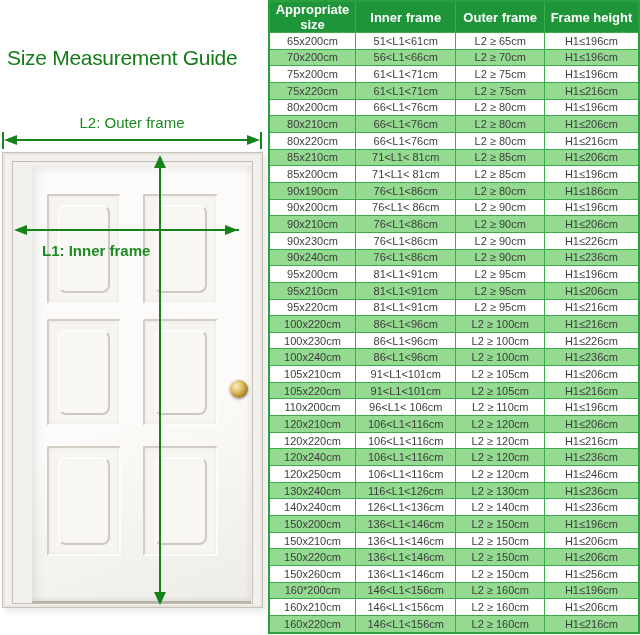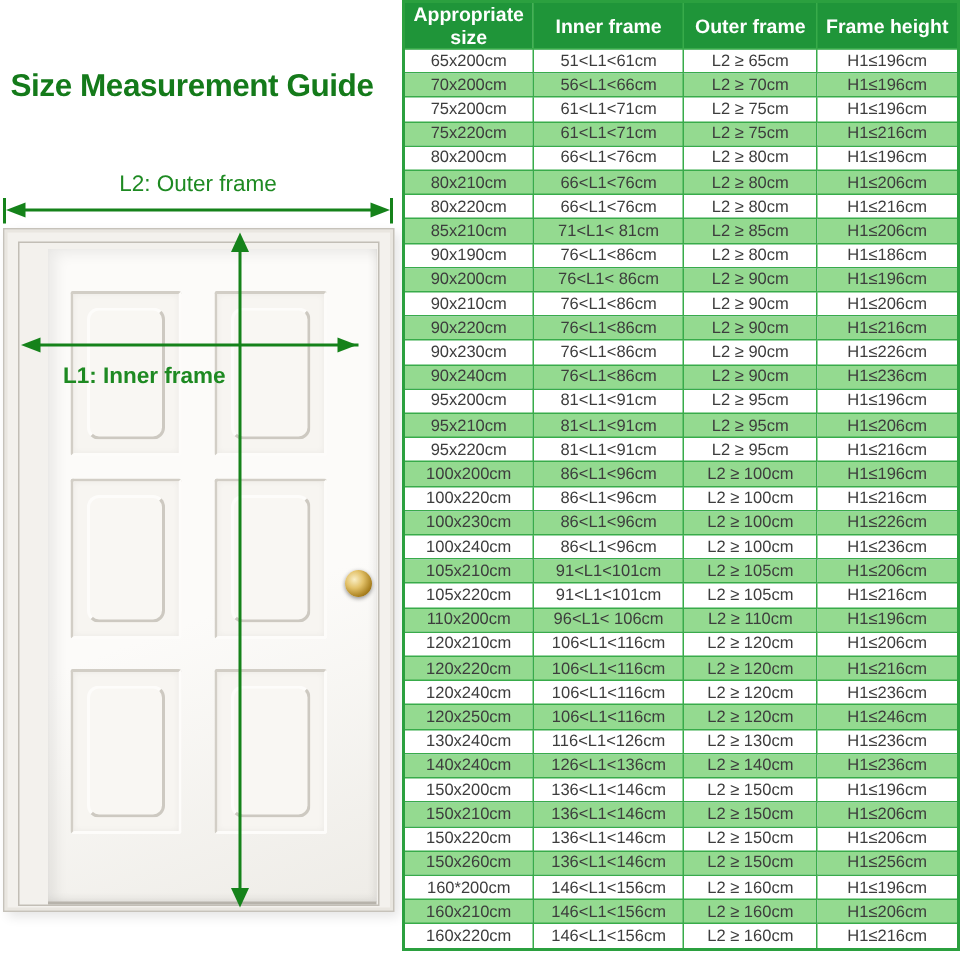--- a/index.html
+++ b/index.html
@@ -9,21 +9,21 @@
     overflow: hidden;
     background: #ffffff;
     font-family: "Liberation Sans", sans-serif;
   }
 
   
   .left-panel { position: absolute; left: 0; top: 0; width: 268px; height: 635px; background: #fff; }
 
   .guide-title {
     position: absolute; left: 7px; top: 46px; width: 258px;
-    font-size: 21px; font-weight: bold; color: #147a1a;
+    font-size: 21px; font-weight: normal; color: #147a1a;
     letter-spacing: -0.3px; white-space: nowrap;
   }
 
   .ann-label { position: absolute; font-size: 15px; color: #1e8a22; }
   .l2-label { left: 0; top: 114px; width: 264px; text-align: center; font-weight: 500; }
   .l1-label { left: 42px; top: 242px; font-weight: bold; }
   .h1-label { left: 57px; top: 345px; font-weight: bold; }
 
   .arrow-line { position: absolute; background: #15821a; }
   .tri { position: absolute; width: 0; height: 0; }
@@ -195,44 +195,44 @@
         <td>L2 ≥ 80cm</td>
         <td>H1≤216cm</td>
       </tr>
       <tr>
         <td>85x210cm</td>
         <td>71&lt;L1&lt; 81cm</td>
         <td>L2 ≥ 85cm</td>
         <td>H1≤206cm</td>
       </tr>
       <tr>
+        <td>85x200cm</td>
+        <td>71&lt;L1&lt; 81cm</td>
+        <td>L2 ≥ 85cm</td>
+        <td>H1≤196cm</td>
+      </tr>
+      <tr>
         <td>90x190cm</td>
         <td>76&lt;L1&lt;86cm</td>
         <td>L2 ≥ 80cm</td>
         <td>H1≤186cm</td>
       </tr>
       <tr>
         <td>90x200cm</td>
         <td>76&lt;L1&lt; 86cm</td>
         <td>L2 ≥ 90cm</td>
         <td>H1≤196cm</td>
       </tr>
       <tr>
         <td>90x210cm</td>
         <td>76&lt;L1&lt;86cm</td>
         <td>L2 ≥ 90cm</td>
         <td>H1≤206cm</td>
       </tr>
       <tr>
-        <td>90x220cm</td>
-        <td>76&lt;L1&lt;86cm</td>
-        <td>L2 ≥ 90cm</td>
-        <td>H1≤216cm</td>
-      </tr>
-      <tr>
         <td>90x230cm</td>
         <td>76&lt;L1&lt;86cm</td>
         <td>L2 ≥ 90cm</td>
         <td>H1≤226cm</td>
       </tr>
       <tr>
         <td>90x240cm</td>
         <td>76&lt;L1&lt;86cm</td>
         <td>L2 ≥ 90cm</td>
         <td>H1≤236cm</td>
@@ -249,26 +249,20 @@
         <td>L2 ≥ 95cm</td>
         <td>H1≤206cm</td>
       </tr>
       <tr>
         <td>95x220cm</td>
         <td>81&lt;L1&lt;91cm</td>
         <td>L2 ≥ 95cm</td>
         <td>H1≤216cm</td>
       </tr>
       <tr>
-        <td>100x200cm</td>
-        <td>86&lt;L1&lt;96cm</td>
-        <td>L2 ≥ 100cm</td>
-        <td>H1≤196cm</td>
-      </tr>
-      <tr>
         <td>100x220cm</td>
         <td>86&lt;L1&lt;96cm</td>
         <td>L2 ≥ 100cm</td>
         <td>H1≤216cm</td>
       </tr>
       <tr>
         <td>100x230cm</td>
         <td>86&lt;L1&lt;96cm</td>
         <td>L2 ≥ 100cm</td>
         <td>H1≤226cm</td>

